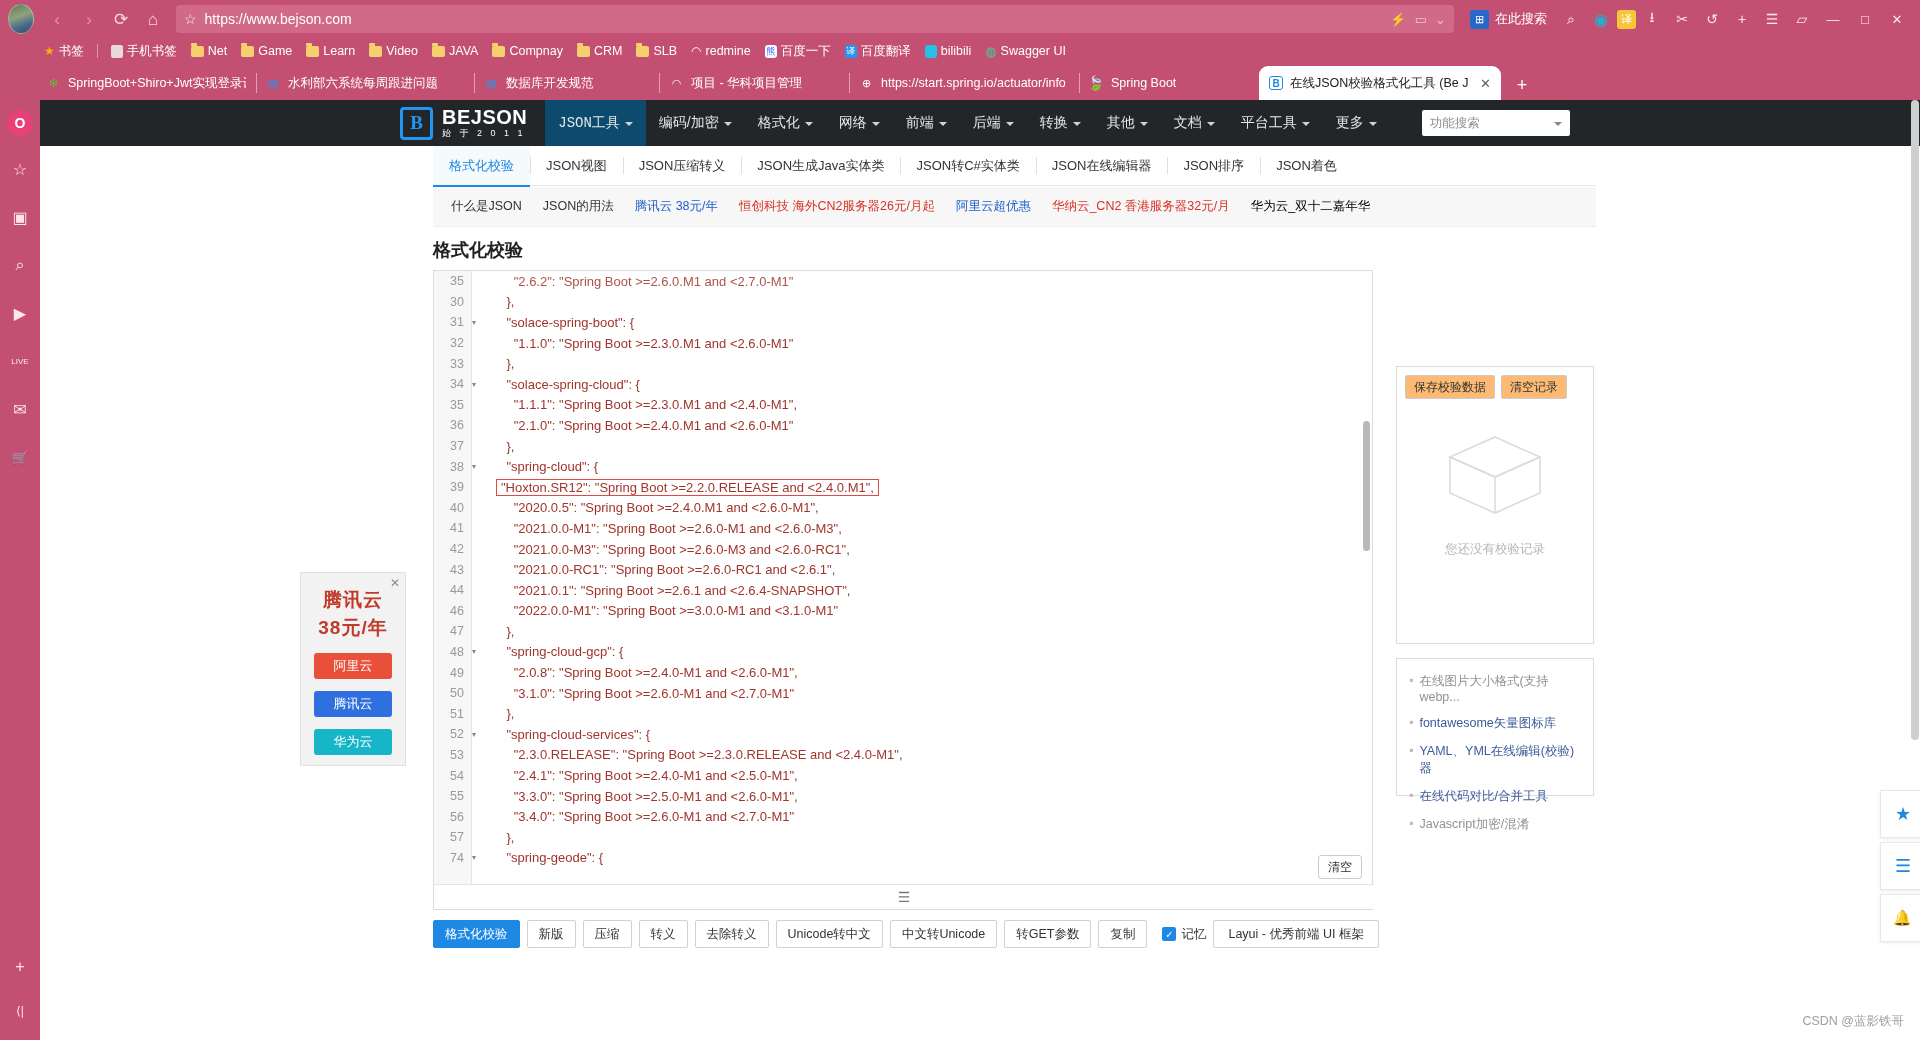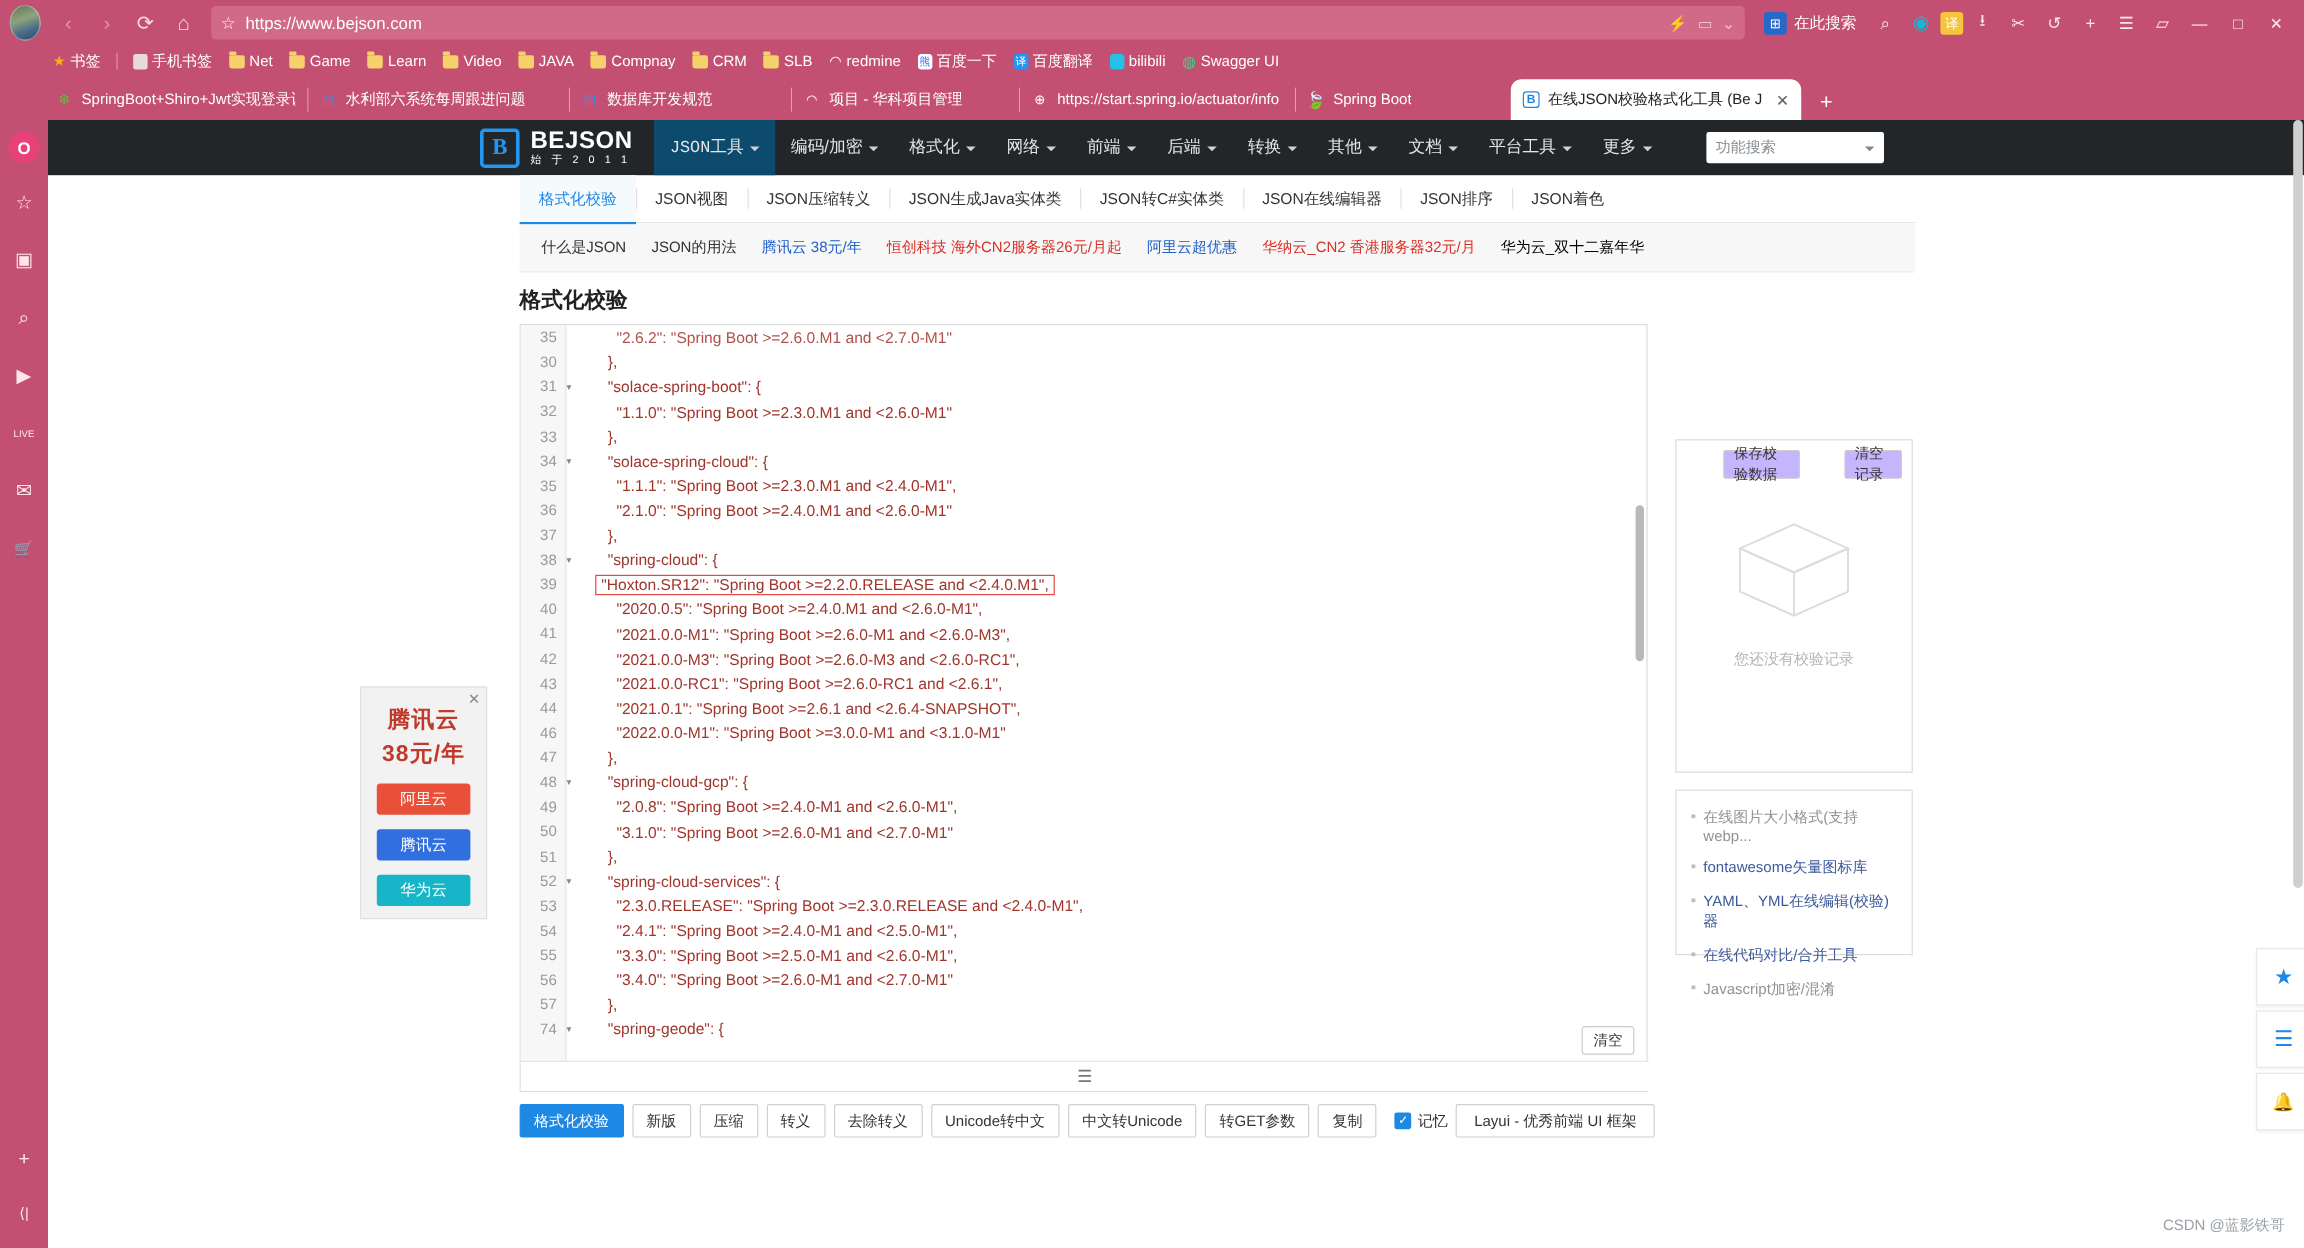--- a/index.html
+++ b/index.html
@@ -225,22 +225,22 @@
   .chk { width:14px;height:14px;background:#1e88e5;border-radius:2px;display:flex;
     align-items:center;justify-content:center;color:#fff;font-size:10px;}
   .bb.wide { padding: 0 14px; }
 
   
   .rpanel {
     position:absolute; left: 1356px; top: 266px; width: 198px; height: 278px;
     border:1px solid #dcdcdc; background:#fff;
   }
   .rpanel .head { display:flex; gap:6px; padding: 8px; }
-  .rpanel .hb { height:24px; padding:0 8px; border:1px solid #ccc; background:#c4b5fd;
-    font-size:12px;color:#333;border-radius:2px; display:flex;align-items:center;margin-left:31px;}
+  .rpanel .hb { height:24px; padding:0 8px; border:1px solid #ccc; background:#fdba74;
+    font-size:12px;color:#333;border-radius:2px; display:flex;align-items:center;}
   .rpanel .empty-ic {
     margin: 22px auto 0; width:110px;height:92px; position:relative;
   }
   .rpanel .empty-txt { text-align:center; color:#b5b5b5; font-size:12.5px; margin-top: 20px; font-family: Liberation Serif, serif;}
 
   .rlinks {
     position:absolute; left:1356px; top:558px; width:198px; height: 138px;
     border:1px solid #dcdcdc; background:#fff; padding: 14px 12px;
   }
   .rlinks .rl { font-size:12.5px; color:#8f9297; margin-bottom: 11px; display:flex; gap:6px; }

